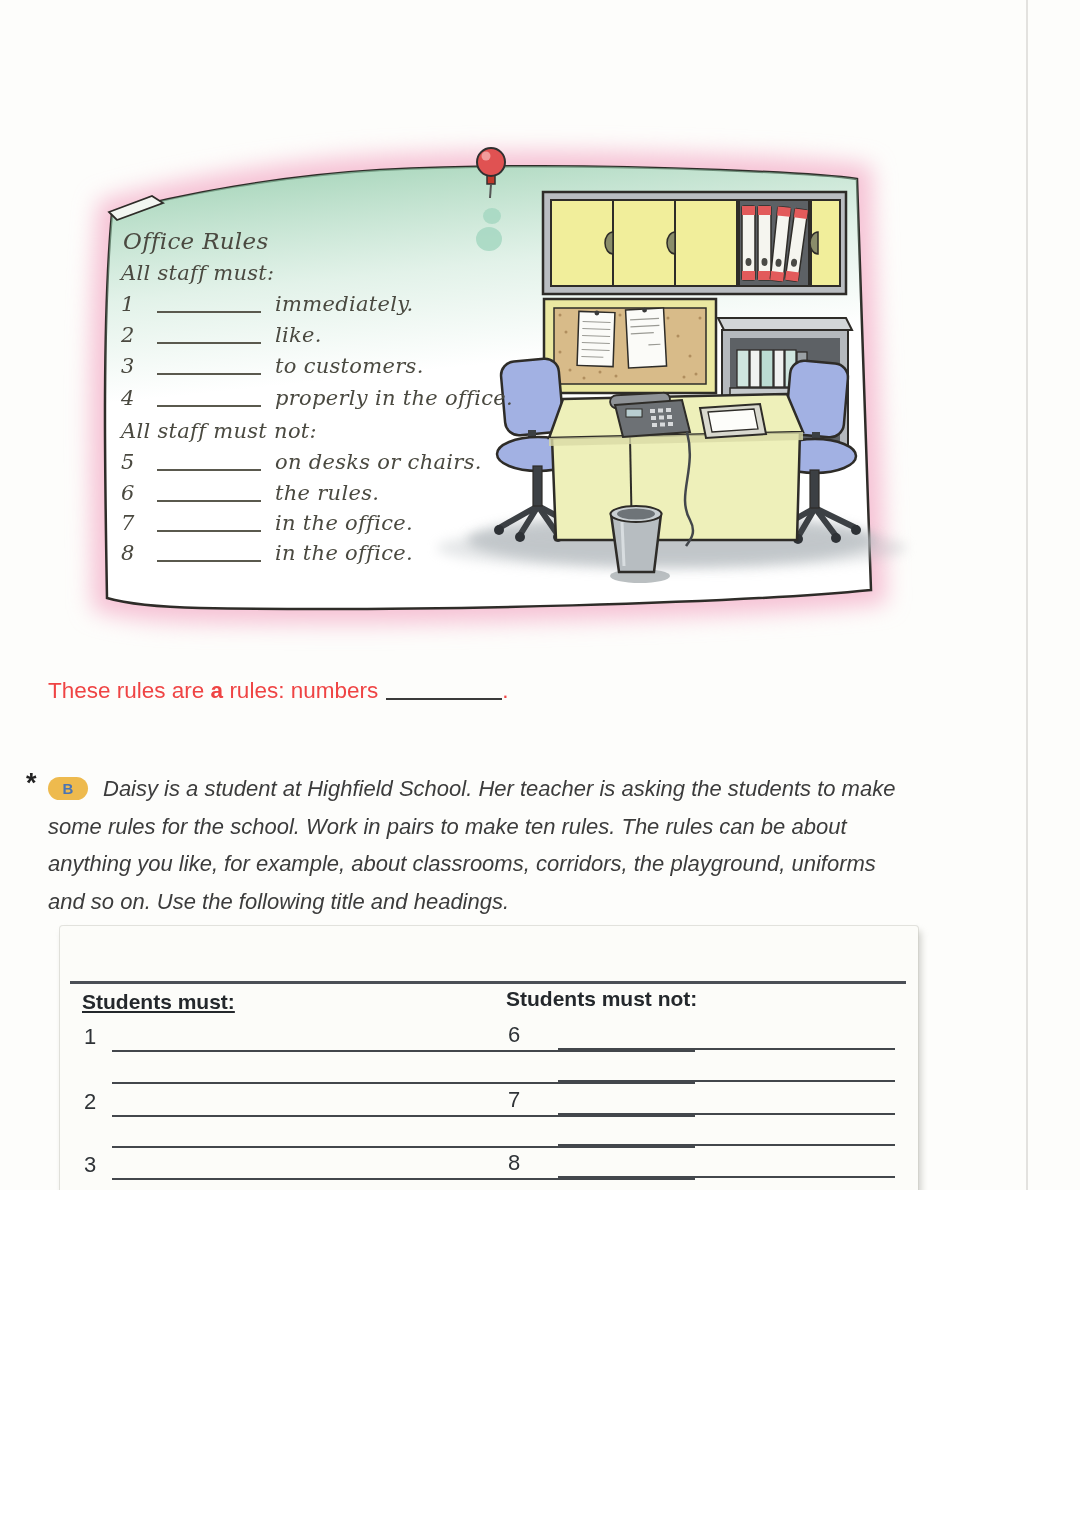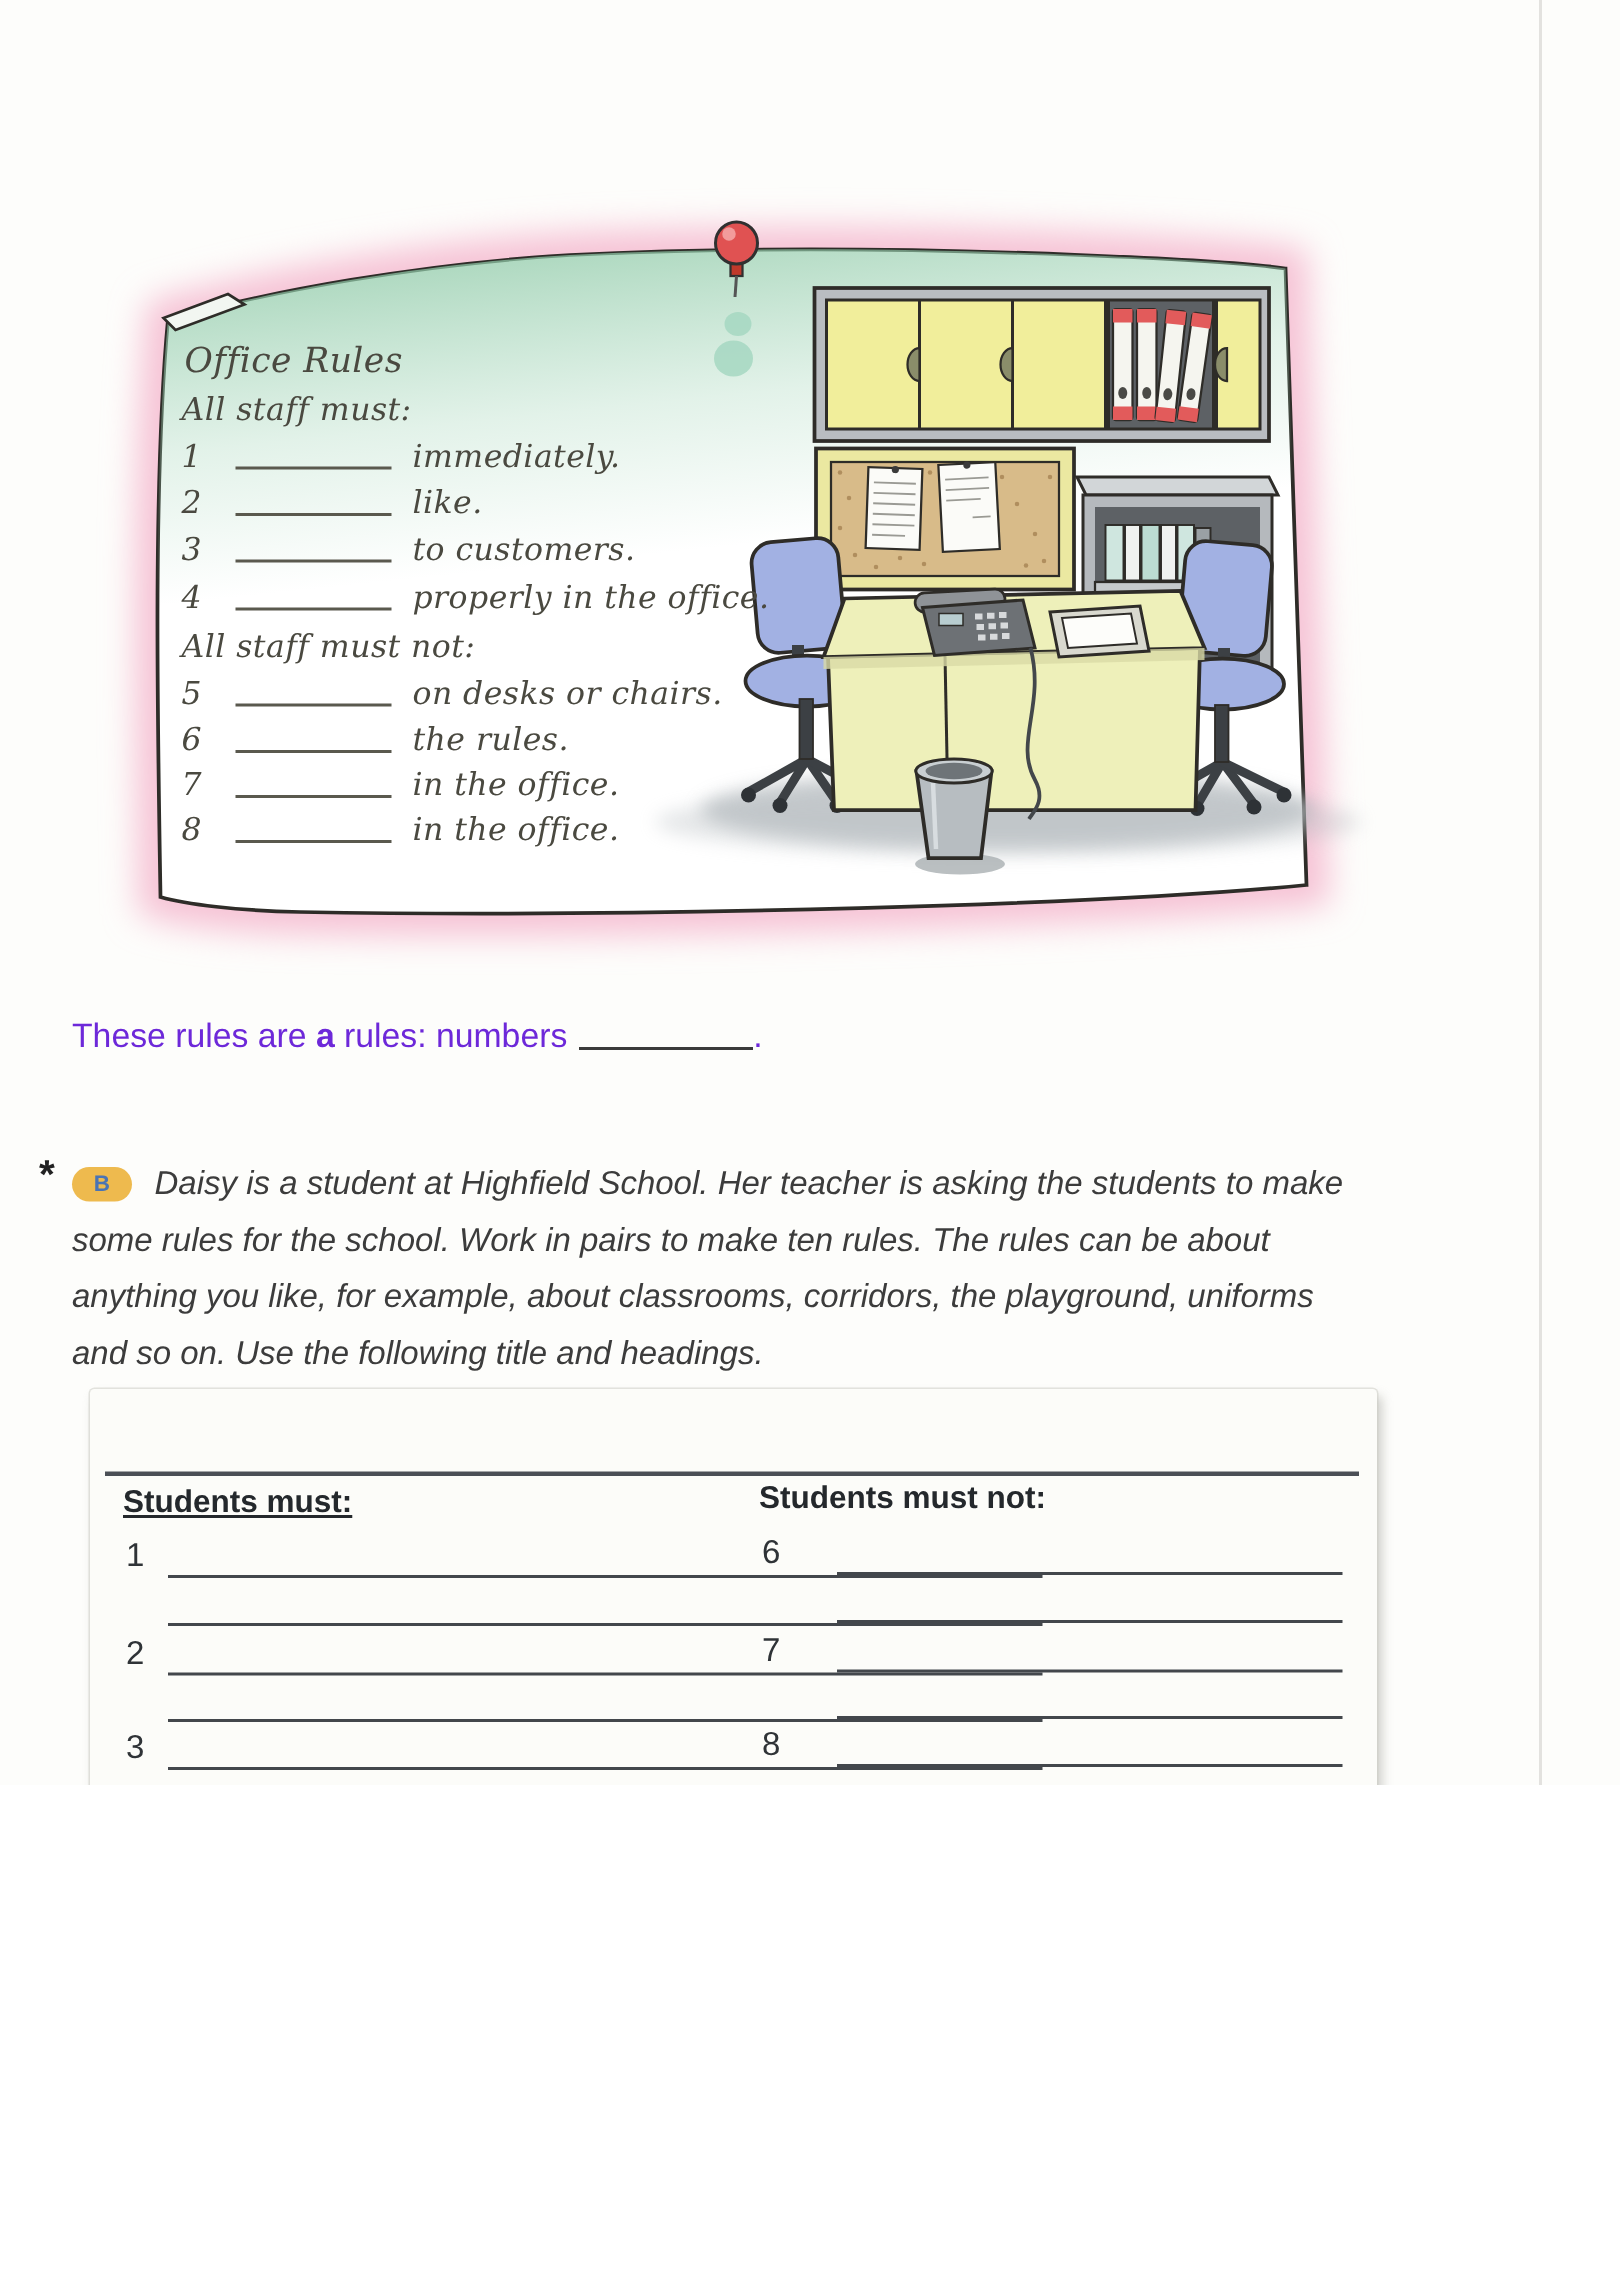--- a/index.html
+++ b/index.html
@@ -13,21 +13,21 @@
   
   .note-svg{position:absolute;left:0;top:0;width:1080px;height:700px;}
   .note-line{position:absolute;font-family:"DejaVu Serif",serif;font-style:italic;
              color:#4a4940;font-size:21px;white-space:nowrap;letter-spacing:.3px;}
   .note-title{font-size:23px;}
   .note-num{display:inline-block;width:36px;}
   .note-blank{display:inline-block;width:104px;height:16px;border-bottom:2px solid #5a594e;
               margin-right:14px;vertical-align:-2px;}
 
   
-  .classify-line{position:absolute;left:48px;font-size:22.5px;color:#6d28d9;white-space:nowrap;}
+  .classify-line{position:absolute;left:48px;font-size:22.5px;color:#ef4444;white-space:nowrap;}
   .bold{font-weight:bold;}
   .classify-blank{display:inline-block;width:116px;height:16px;border-bottom:2.5px solid #3a3a3a;
                   margin-left:8px;vertical-align:-2px;}
 
   
   .exercise{position:absolute;left:48px;top:770px;width:868px;}
   .asterisk{position:absolute;left:-22px;top:-2px;font-size:27px;font-weight:bold;color:#222;}
   .b-badge{display:inline-block;width:40px;height:23px;border-radius:12px;background:#eeba4e;
            color:#4a74b4;font-weight:bold;font-style:normal;font-size:15px;line-height:23px;
            text-align:center;margin-right:15px;vertical-align:2px;}

